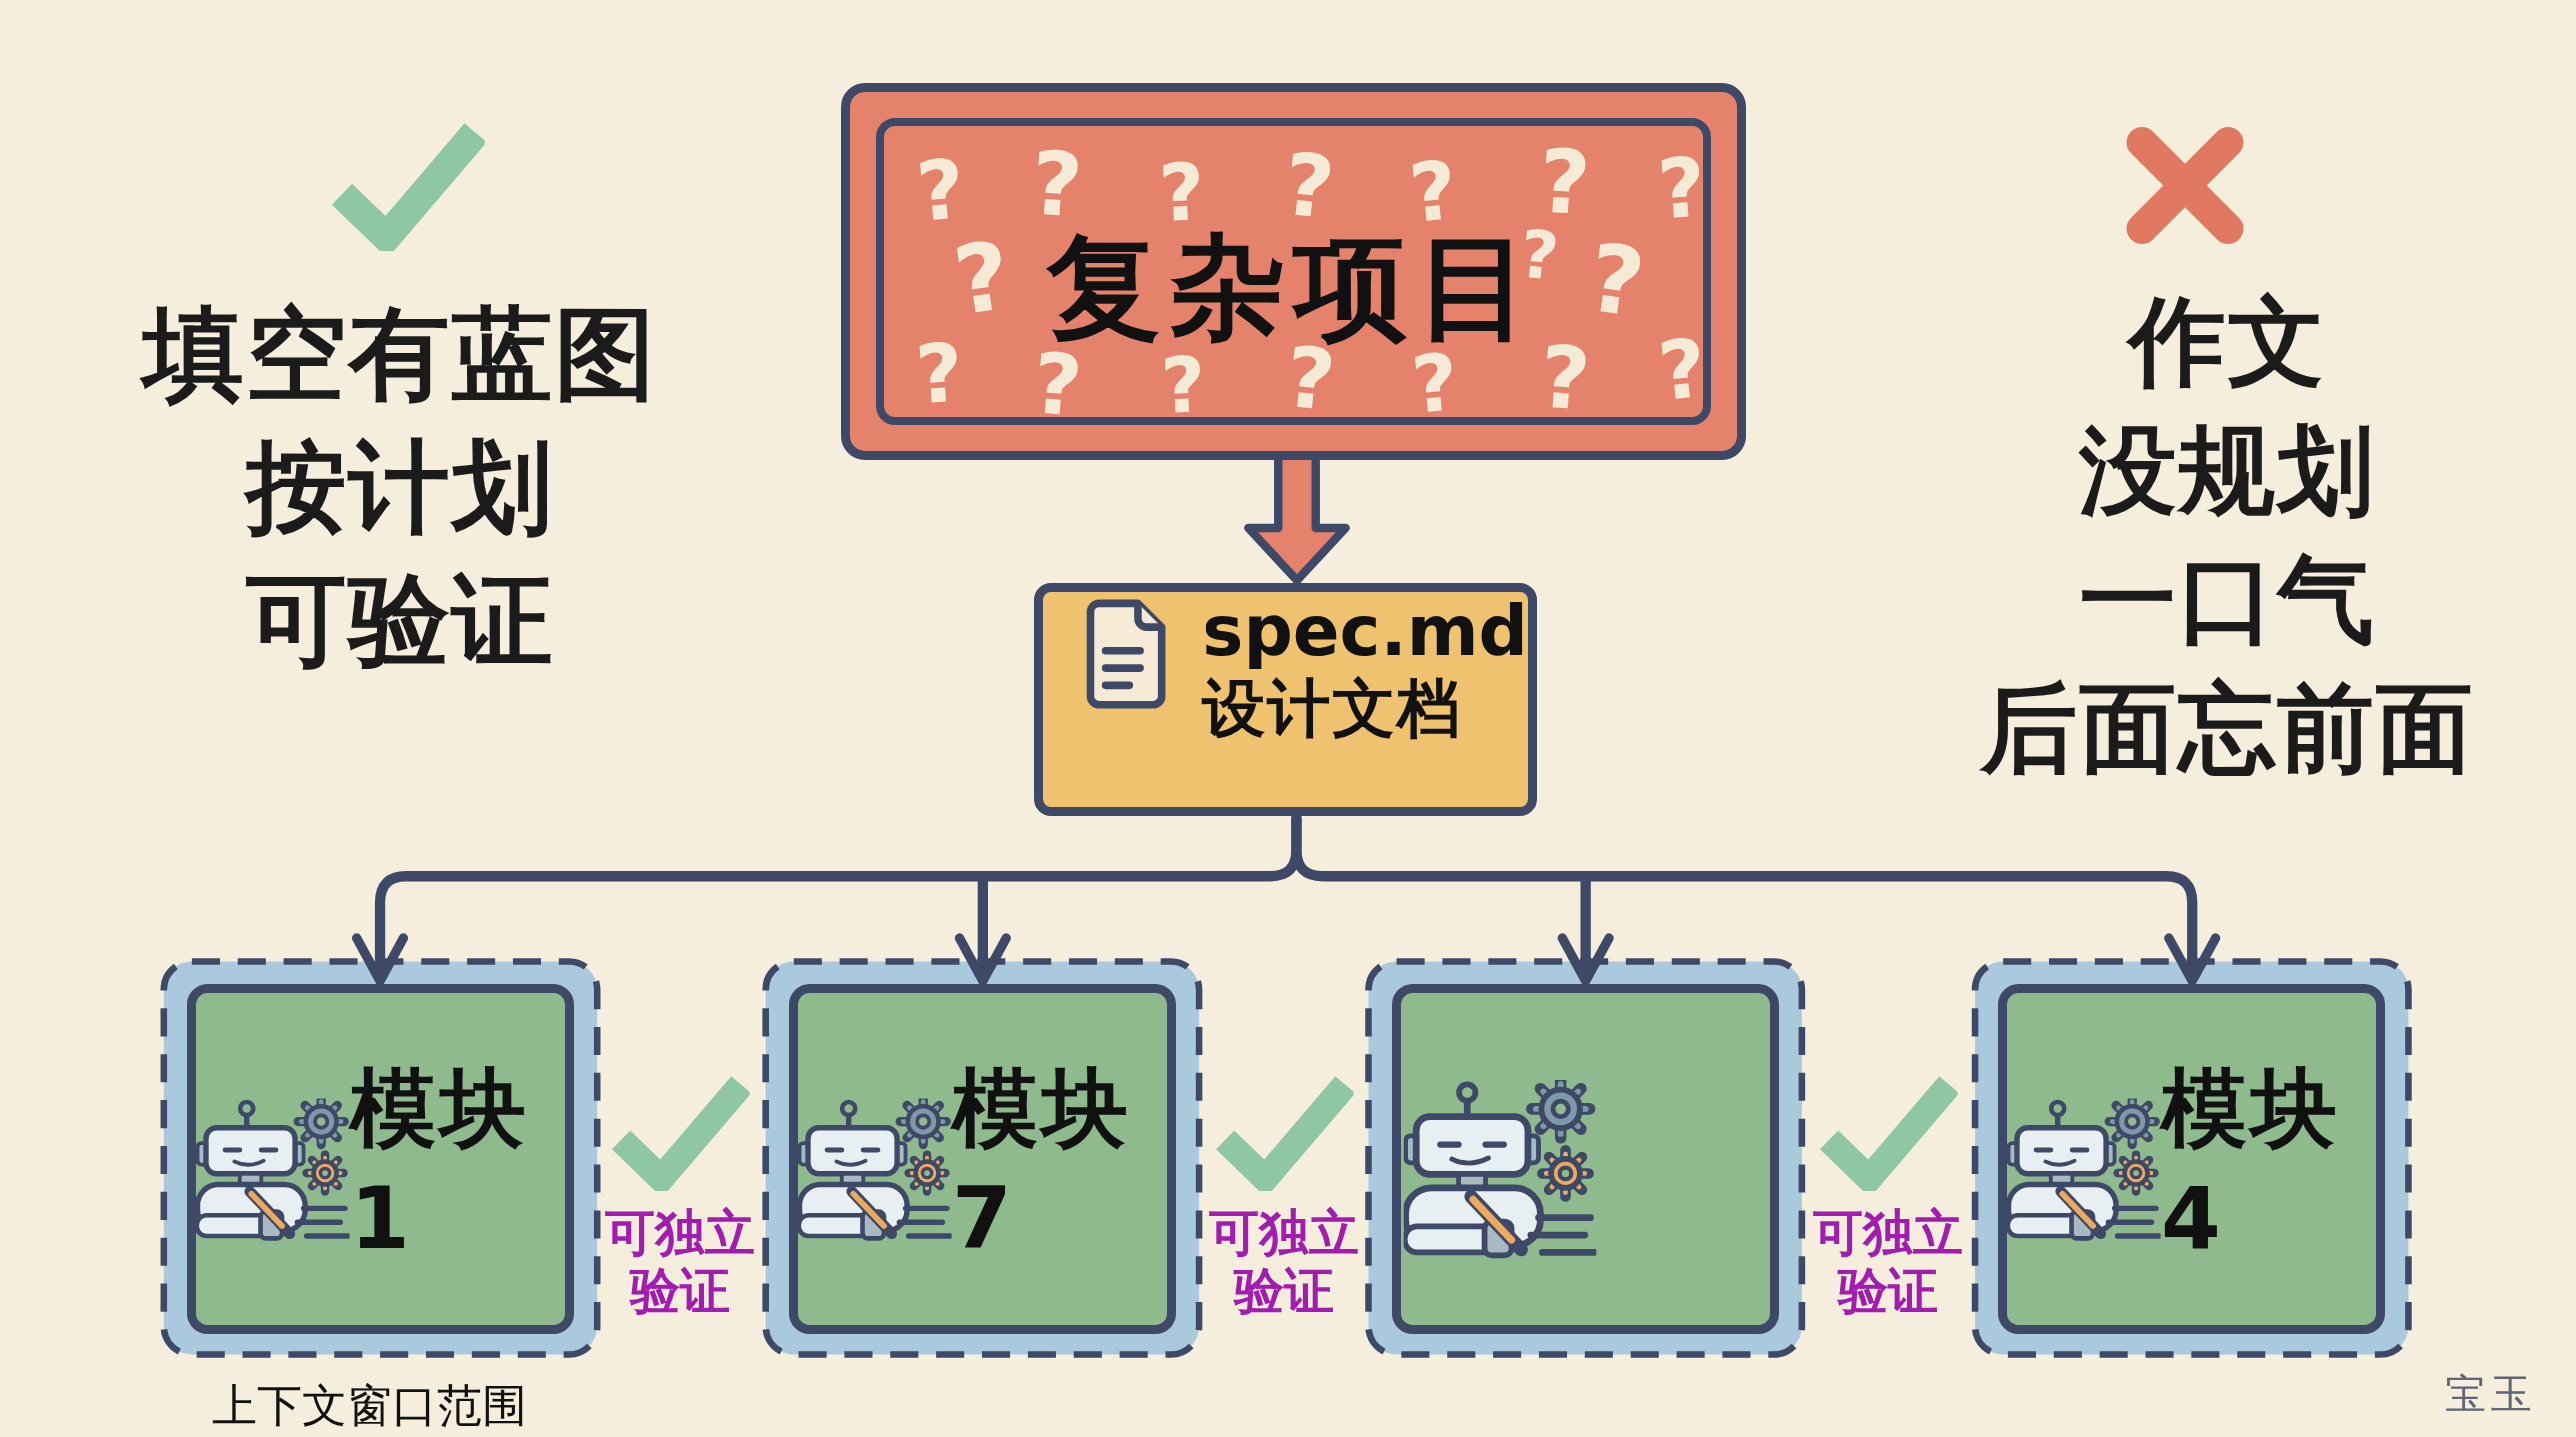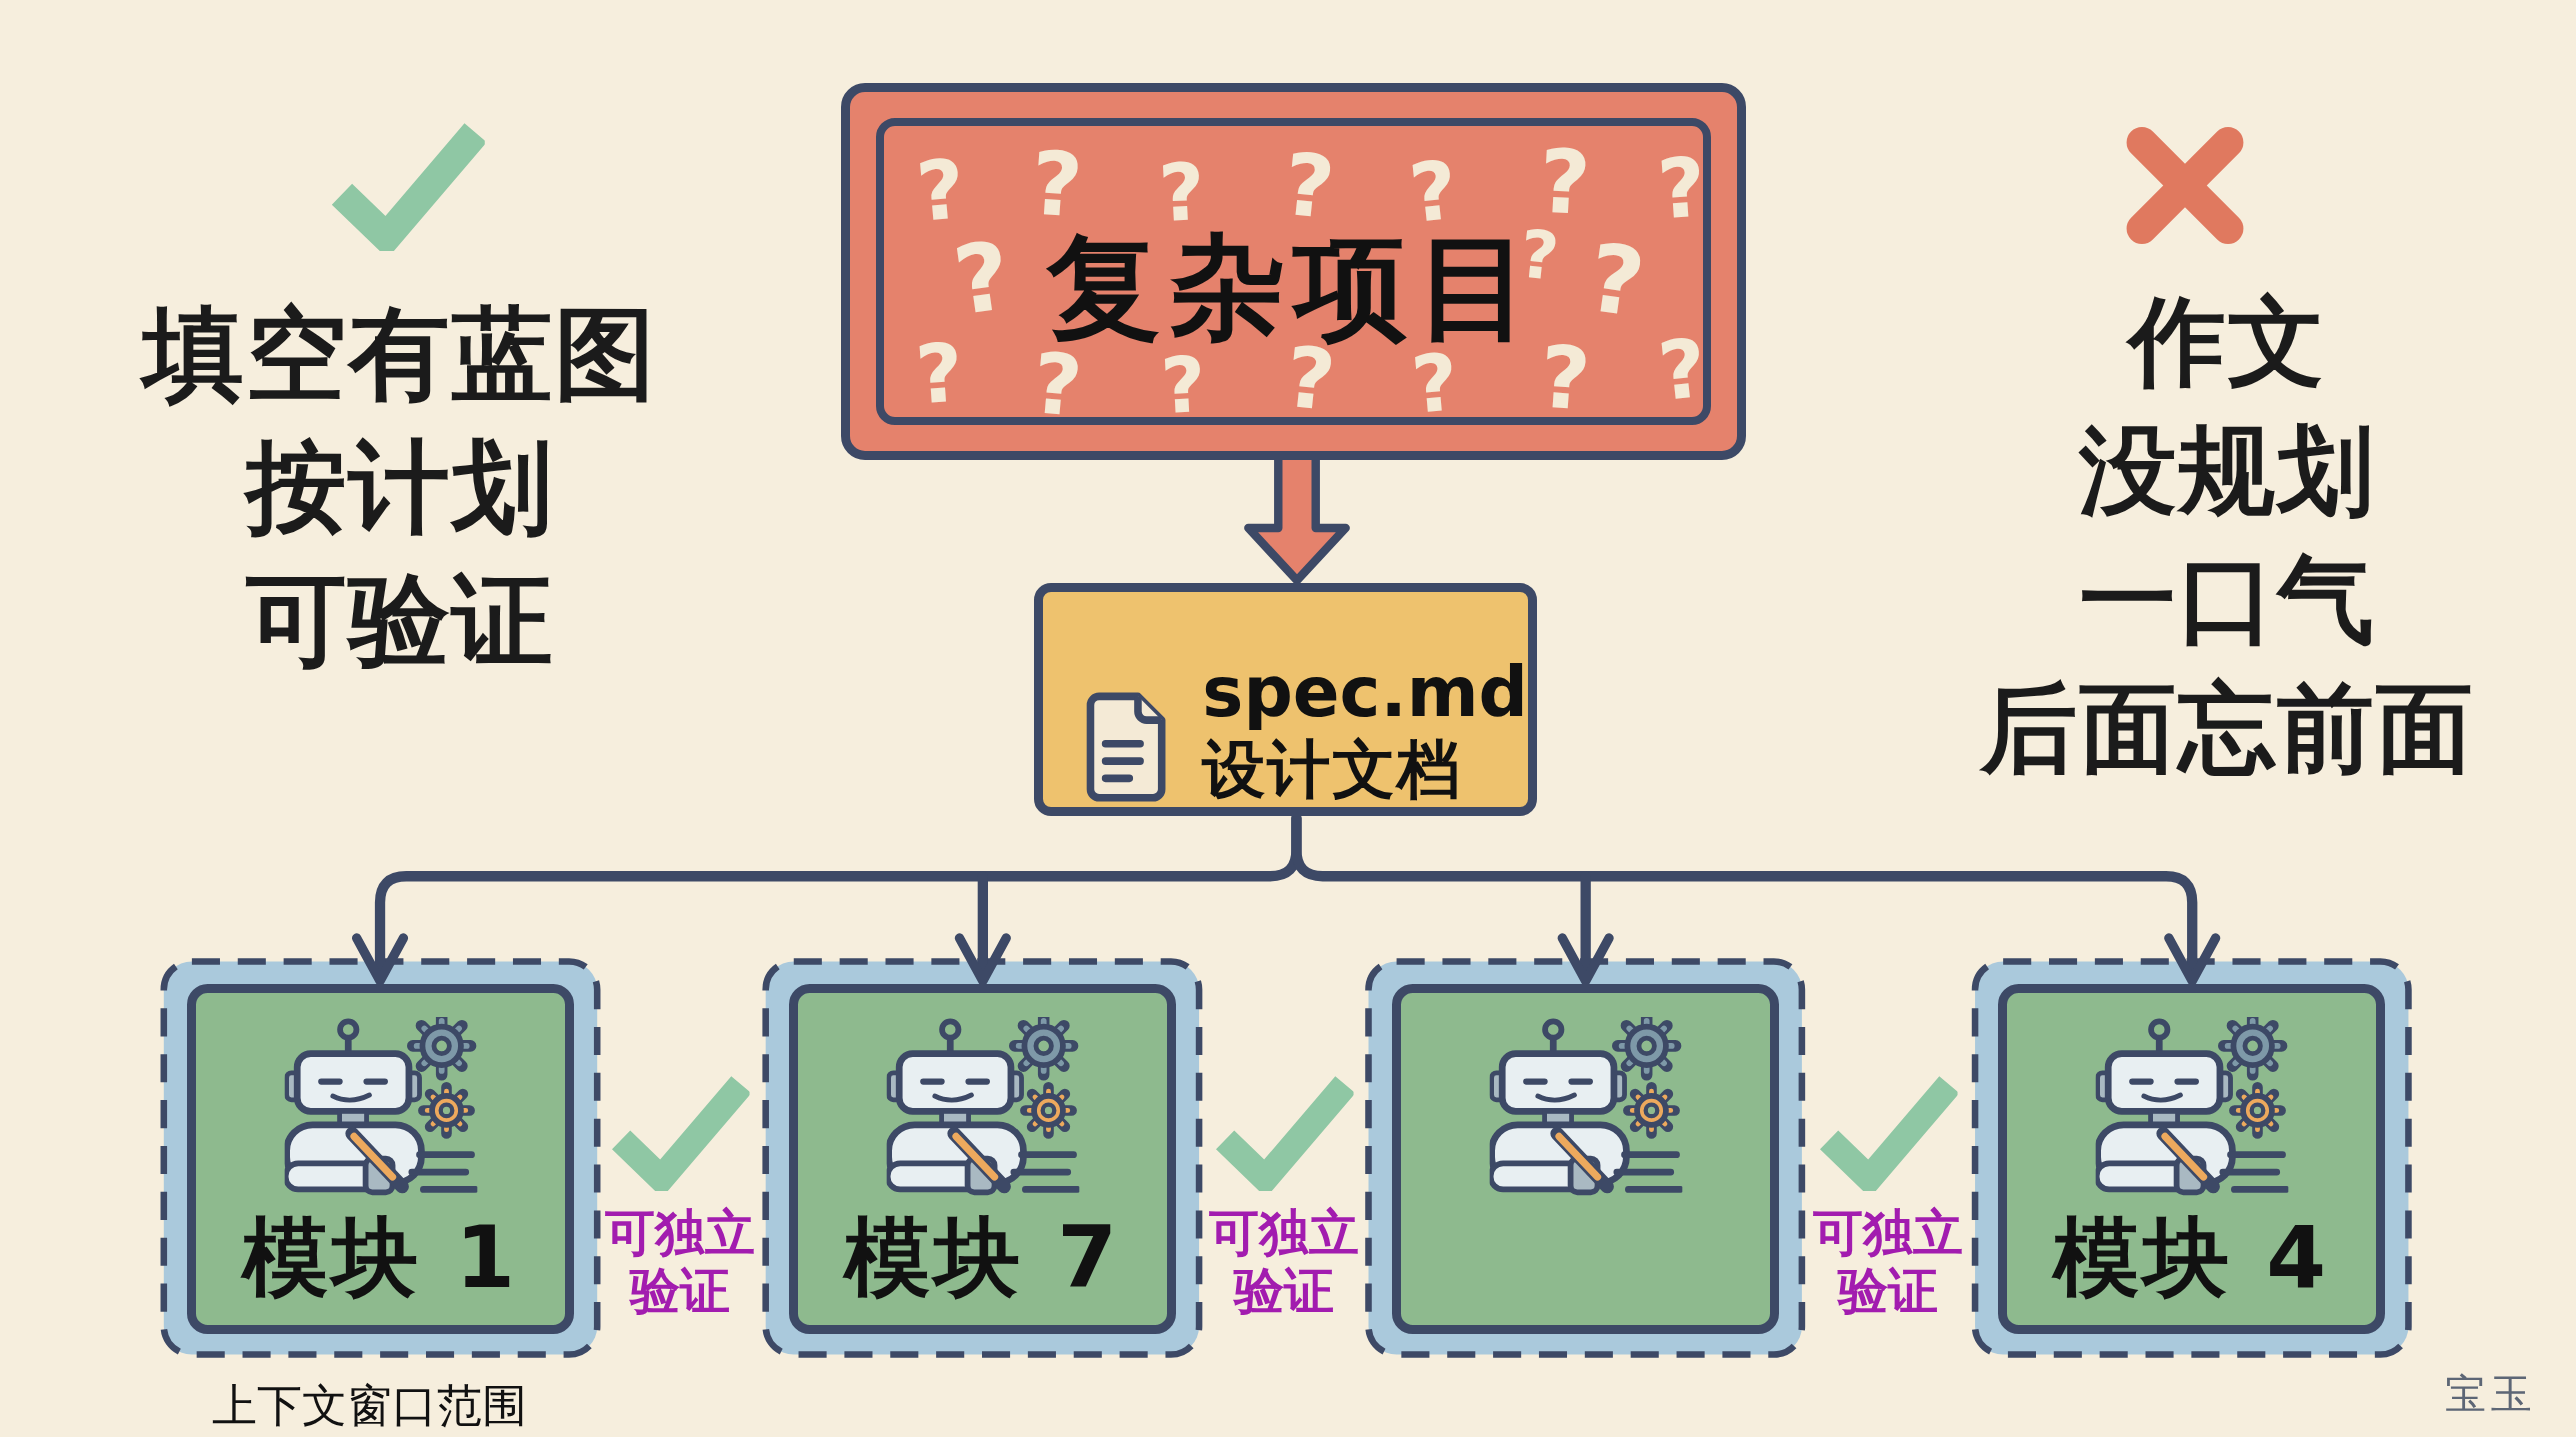--- a/index.html
+++ b/index.html
@@ -58,36 +58,36 @@
 
   
   .down-arrow{position:absolute;left:1236px;top:455px;}
 
   
   .spec-box{
     position:absolute;left:1034px;top:583px;width:503px;height:233px;
     background:var(--yellow);
     border:9.4px solid var(--navy);
     border-radius:17px;
-    display:flex;align-items:flex-end;
+    display:flex;align-items:flex-start;
     padding-left:41px;gap:32px;
   }
   .spec-text{display:flex;flex-direction:column;}
   .spec-filename{font-size:69px;font-weight:700;line-height:79px;color:#111;}
   .spec-subtitle{font-size:63px;font-weight:700;line-height:75px;color:#111;letter-spacing:1.9px;}
 
   
   .module{position:absolute;top:961px;width:433px;height:393px;}
   .m1{left:164px;} .m2{left:766px;} .m3{left:1369px;} .m4{left:1975px;}
   .module-inner{
     position:absolute;left:23.4px;right:23.4px;top:23.4px;bottom:19.7px;
     background:var(--green);
     border:9.4px solid var(--navy);
     border-radius:20.6px;
-    display:flex;flex-direction:column;align-items:center;
+    display:flex;flex-direction:row;align-items:center;
   }
   .robot-svg{margin-top:24px;}
   .module-label{font-size:86px;font-weight:700;letter-spacing:3.7px;color:#111;margin-top:0px;}
 
   
   .gap-verify{
     position:absolute;top:1075px;width:168px;
     display:flex;flex-direction:column;align-items:center;
   }
   .g1{left:596px;} .g2{left:1200px;} .g3{left:1804px;}

